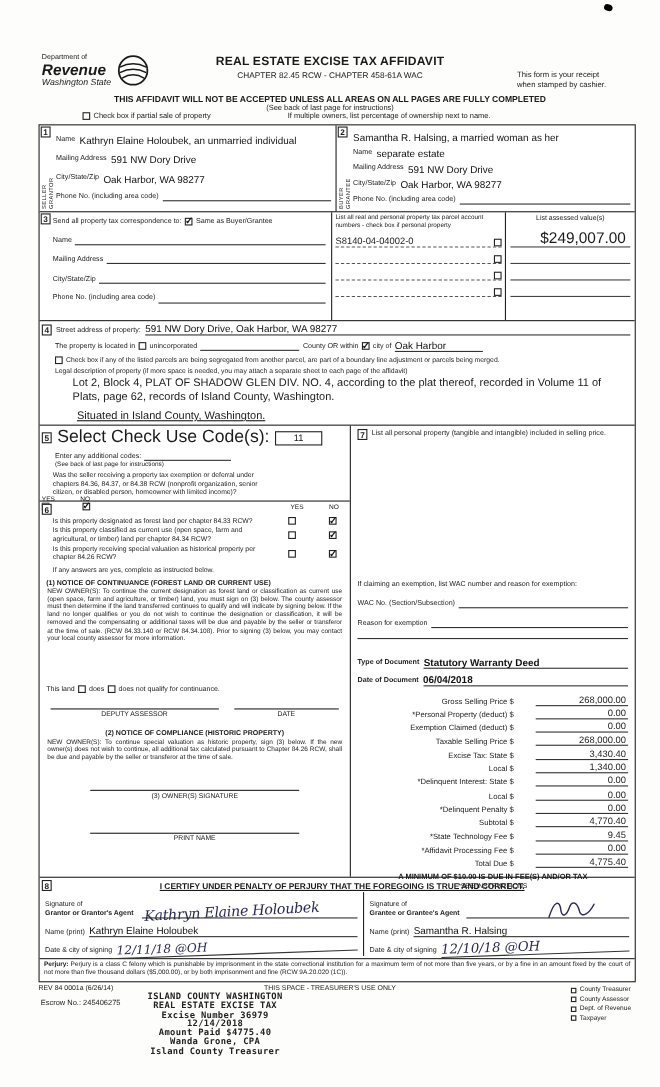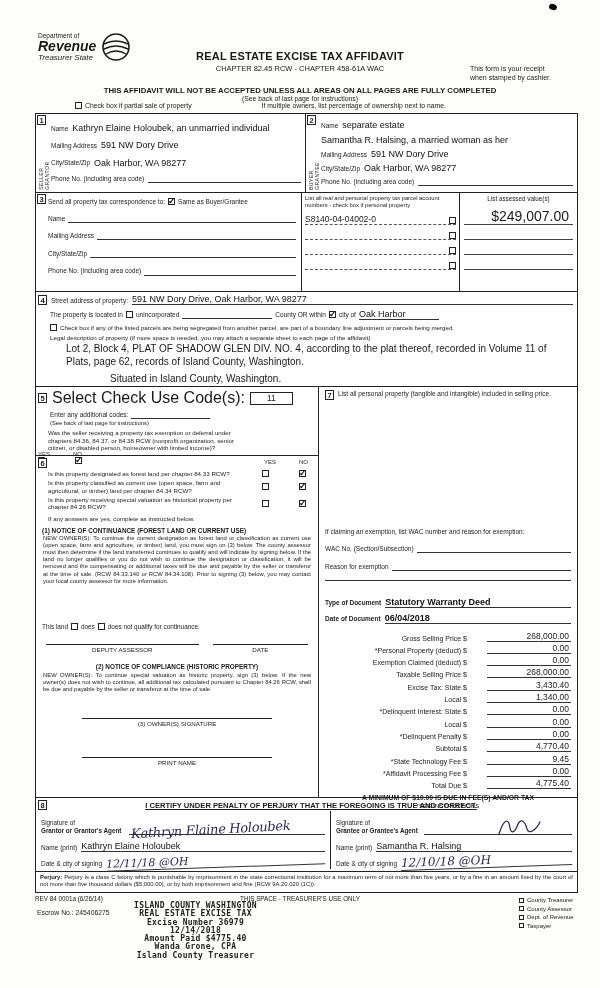--- a/index.html
+++ b/index.html
@@ -12,21 +12,21 @@
   .ul{border-bottom:1px solid #333;}
   .fill{flex:1;border-bottom:1px solid #333;height:8px;}
   .cb{position:relative;display:inline-block;width:7px;height:7px;border:1px solid #222;background:#fff;vertical-align:-1px;flex:none;}
   .cb.checked::after{content:"\2713";position:absolute;left:-1px;top:-3px;font-size:9px;font-weight:bold;color:#111;}
   .cb.sm{width:5px;height:5px;}
   .badge{display:inline-block;min-width:9px;height:10px;border:1px solid #222;font-size:7.5px;font-weight:bold;text-align:center;line-height:9px;padding:0 1px;background:#fff;flex:none;}
   .hand{font-family:"DejaVu Serif",serif;font-style:italic;color:#2a2a52;}
   .scan-dot{position:absolute;left:549px;top:4px;width:8px;height:6px;background:#000;border-radius:50%;transform:rotate(20deg);}
 
   
-  .logo{position:absolute;left:38px;top:31px;display:flex;align-items:center;gap:4px;}
+  .logo{position:absolute;left:38px;top:48px;display:flex;align-items:center;gap:4px;}
   .logo-dept{font-size:6.5px;}
   .logo-rev{font-size:14px;font-weight:bold;font-style:italic;line-height:1;}
   .logo-wa{font-size:8px;font-style:italic;}
   .please-type{position:absolute;left:38px;top:74px;font-size:7.5px;margin-top:44px;}
   .title-blk{position:absolute;left:140px;top:50px;width:320px;text-align:center;}
   .title{font-size:11px;font-weight:bold;letter-spacing:.2px;}
   .chapters{font-size:7.5px;margin-top:2px;}
   .receipt{position:absolute;left:470px;top:64px;width:110px;font-size:7px;line-height:1.3;}
   .warning{position:absolute;left:0;top:86px;width:600px;text-align:center;}
   .w1{font-size:7.8px;font-weight:bold;}
@@ -38,21 +38,21 @@
   
   .frame{position:absolute;left:35px;top:113px;width:543px;height:780px;border:1px solid #222;background:#fff;}
 
   
   .sec12{display:flex;height:79px;border-bottom:1px solid #222;}
   .party{position:relative;width:270px;border-right:1px solid #222;padding:2px 4px 2px 15px;display:flex;flex-direction:column;justify-content:space-evenly;}
   .party.b2{flex:1;border-right:none;}
   .party .badge{position:absolute;top:1px;left:1px;}
   .side{position:absolute;left:1px;top:14px;bottom:2px;width:13px;display:flex;justify-content:center;}
   .side span{writing-mode:vertical-rl;transform:rotate(180deg);font-size:5.2px;letter-spacing:.4px;line-height:6px;}
-  .frow{display:flex;align-items:flex-end;gap:4px;}
+  .frow{display:flex;align-items:flex-start;gap:4px;}
 
   
   .sec3{display:flex;height:99px;border-bottom:1px solid #222;}
   .s3-left{width:265px;position:relative;padding:3px 5px 3px 12px;}
   .s3-left .badge{position:absolute;top:1px;left:1px;}
   .s3-send{display:flex;align-items:center;gap:3px;font-size:6.5px;margin-top:2px;}
   .s3f{display:flex;align-items:flex-end;gap:3px;margin-top:9.5px;}
   .s3-mid{width:158px;border-left:1px solid #222;padding:2px 3px;display:flex;flex-direction:column;}
   .col-hdr{font-size:5.8px;line-height:1.2;height:15px;}
   .prow{display:flex;align-items:flex-end;gap:2px;height:15px;border-bottom:1px dashed #555;}
@@ -62,21 +62,21 @@
   .arow{height:15px;border-bottom:1px solid #444;display:flex;align-items:flex-end;justify-content:flex-end;font-size:14px;padding-right:4px;}
 
   
   .sec4{height:95px;border-bottom:1px solid #222;padding:2px 4px 0 2px;}
   .s4r1{display:flex;align-items:flex-end;gap:4px;}
   .s4r2{display:flex;align-items:center;gap:3px;margin:4px 0 0 12px;font-size:6.5px;}
   .blank90{width:90px;border-bottom:1px solid #333;height:8px;}
   .s4r3{display:flex;align-items:center;gap:3px;margin:4px 0 0 12px;}
   .s4-leglbl{margin:3px 0 0 12px;font-size:6.2px;}
   .s4-legal{margin:2px 0 0 28px;font-size:10px;line-height:1.25;width:500px;}
-  .s4-situated{margin:5px 0 0 72px;font-size:10px;}
+  .s4-situated{margin:5px 0 0 32px;font-size:10px;text-decoration:underline;}
 
   
   .sec567{display:flex;height:411px;border-bottom:1px solid #222;}
   .colL{width:283px;border-right:1px solid #222;display:flex;flex-direction:column;}
   .sec5{height:69px;border-bottom:1px solid #222;position:relative;padding:2px;}
   .s5r1{display:flex;align-items:center;gap:5px;}
   .code-box{border:1px solid #222;font-size:8.5px;padding:0 16px;line-height:11px;}
   .s5r2{margin:4px 0 0 12px;display:flex;align-items:flex-end;gap:3px;width:160px;}
   .s5r3{margin:1px 0 0 12px;font-size:5.8px;}
   .q5{margin:3px 0 0 10px;font-size:6.2px;width:198px;line-height:1.2;}
@@ -145,21 +145,21 @@
 </head>
 <body>
 
 <div class="page">
   <div class="scan-dot"></div>
 
   <div class="logo">
     <div>
       <div class="logo-dept">Department of</div>
       <div class="logo-rev">Revenue</div>
-      <div class="logo-wa">Treasurer State</div>
+      <div class="logo-wa">Washington State</div>
     </div>
     <svg width="32" height="32" viewBox="0 0 32 32">
       <circle cx="16" cy="16" r="13" fill="none" stroke="#1a1a1a" stroke-width="1.6"></circle>
       <path d="M4 13 Q16 7 28 13" fill="none" stroke="#1a1a1a" stroke-width="1.4"></path>
       <path d="M4 18 Q16 12 28 18" fill="none" stroke="#1a1a1a" stroke-width="1.4"></path>
       <path d="M6 23 Q16 17 26 23" fill="none" stroke="#1a1a1a" stroke-width="1.4"></path>
     </svg>
   </div>
   <div class="please-type">PLEASE TYPE OR PRINT</div>
   <div class="title-blk">
@@ -208,25 +208,25 @@
             <span class="fill"></span>
           </div>
       </div>
       <div class="party b2">
         <span class="badge">2</span>
         <div class="side">
           <span>BUYER</span>
           <span>GRANTEE</span>
         </div>
         <div class="frow">
+            <span class="val">Samantha R. Halsing, a married woman as her</span>
+          </div>
+        <div class="frow">
             <span class="lbl">Name</span>
             <span class="val">separate estate</span>
-          </div>
-        <div class="frow">
-            <span class="val">Samantha R. Halsing, a married woman as her</span>
           </div>
         <div class="frow">
             <span class="lbl">Mailing Address</span>
             <span class="val">591 NW Dory Drive</span>
           </div>
         <div class="frow">
             <span class="lbl">City/State/Zip</span>
             <span class="val">Oak Harbor, WA 98277</span>
           </div>
         <div class="frow">

